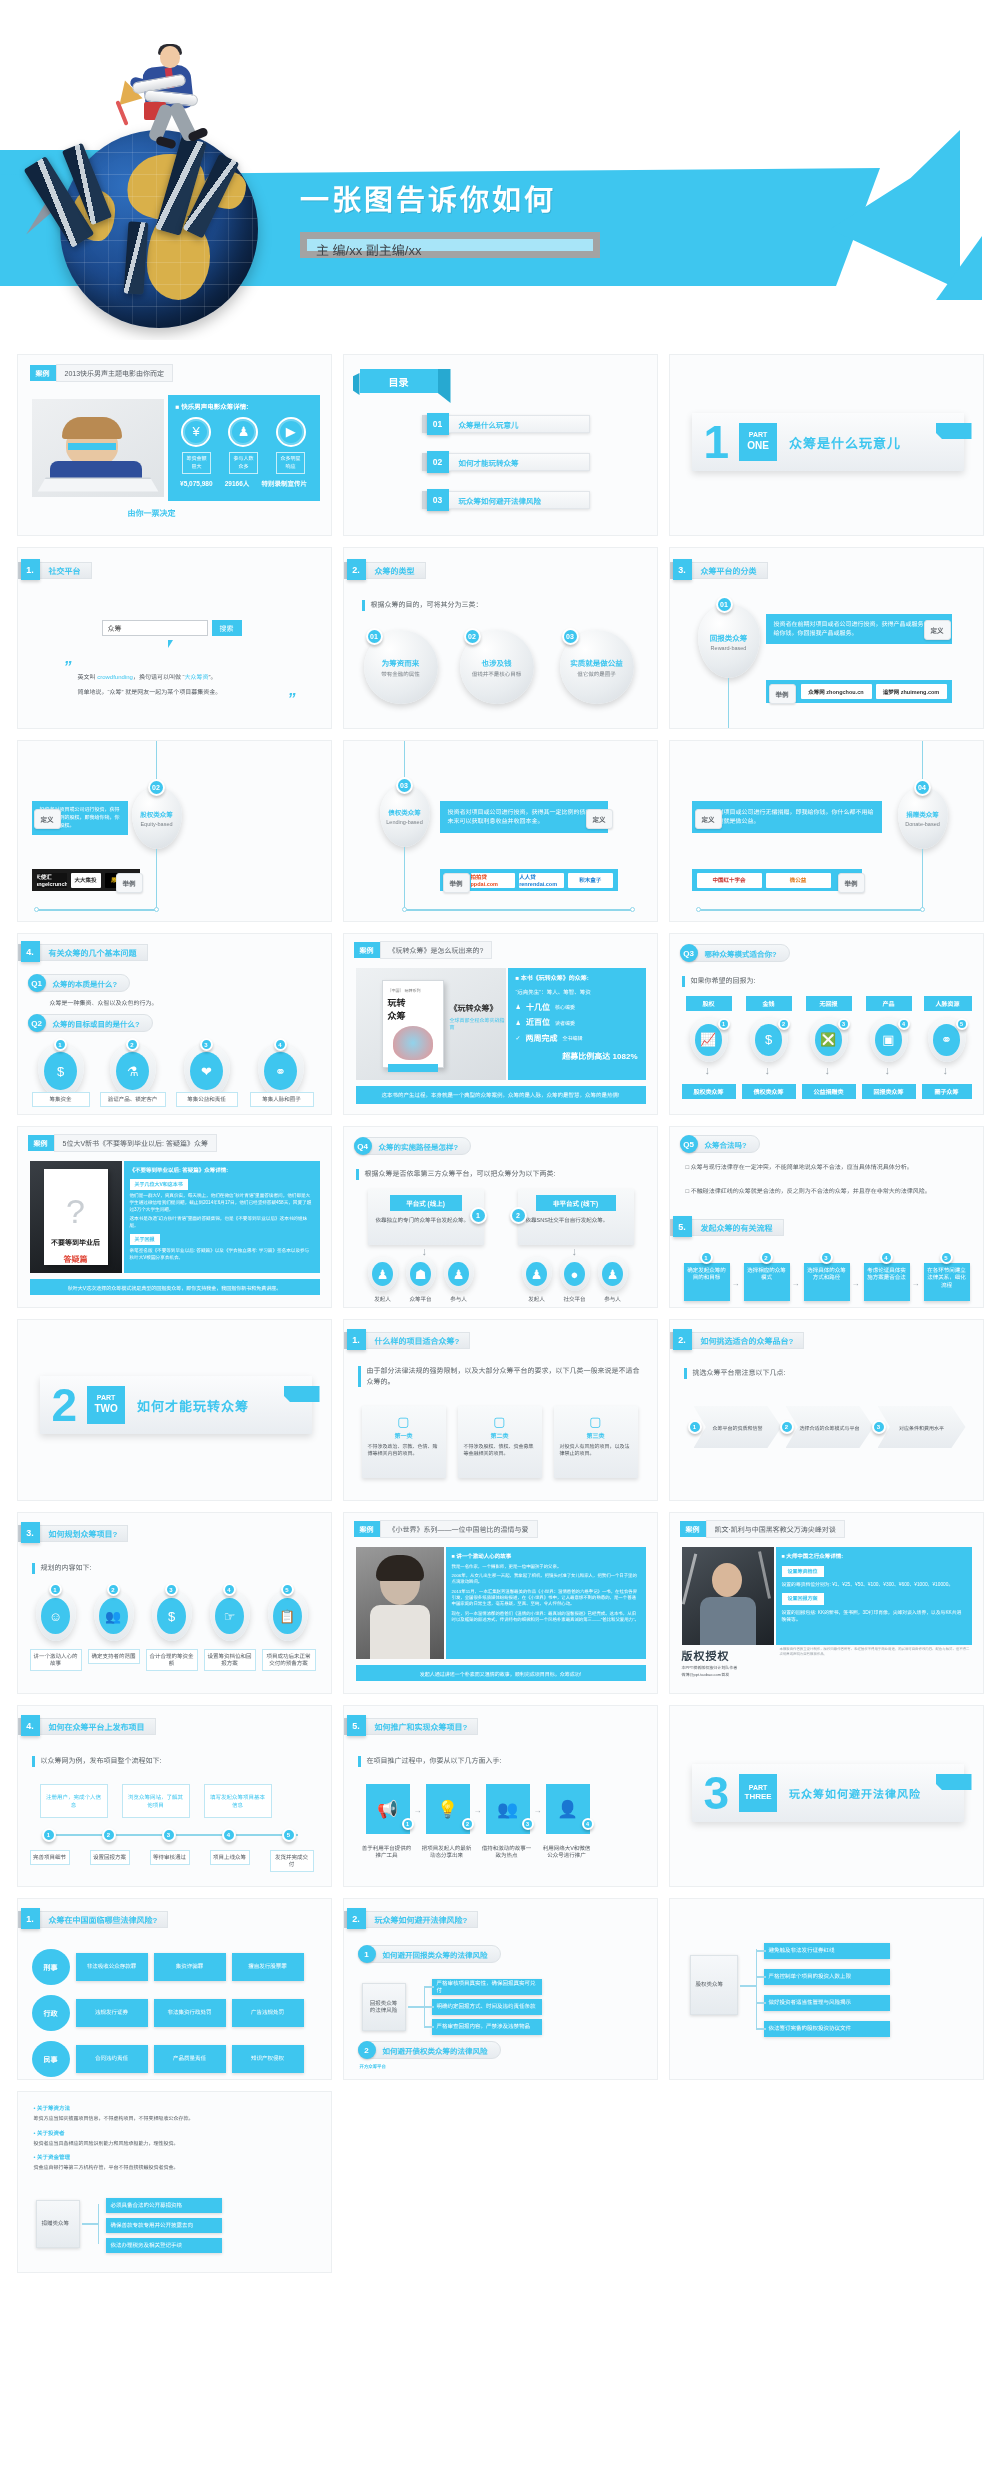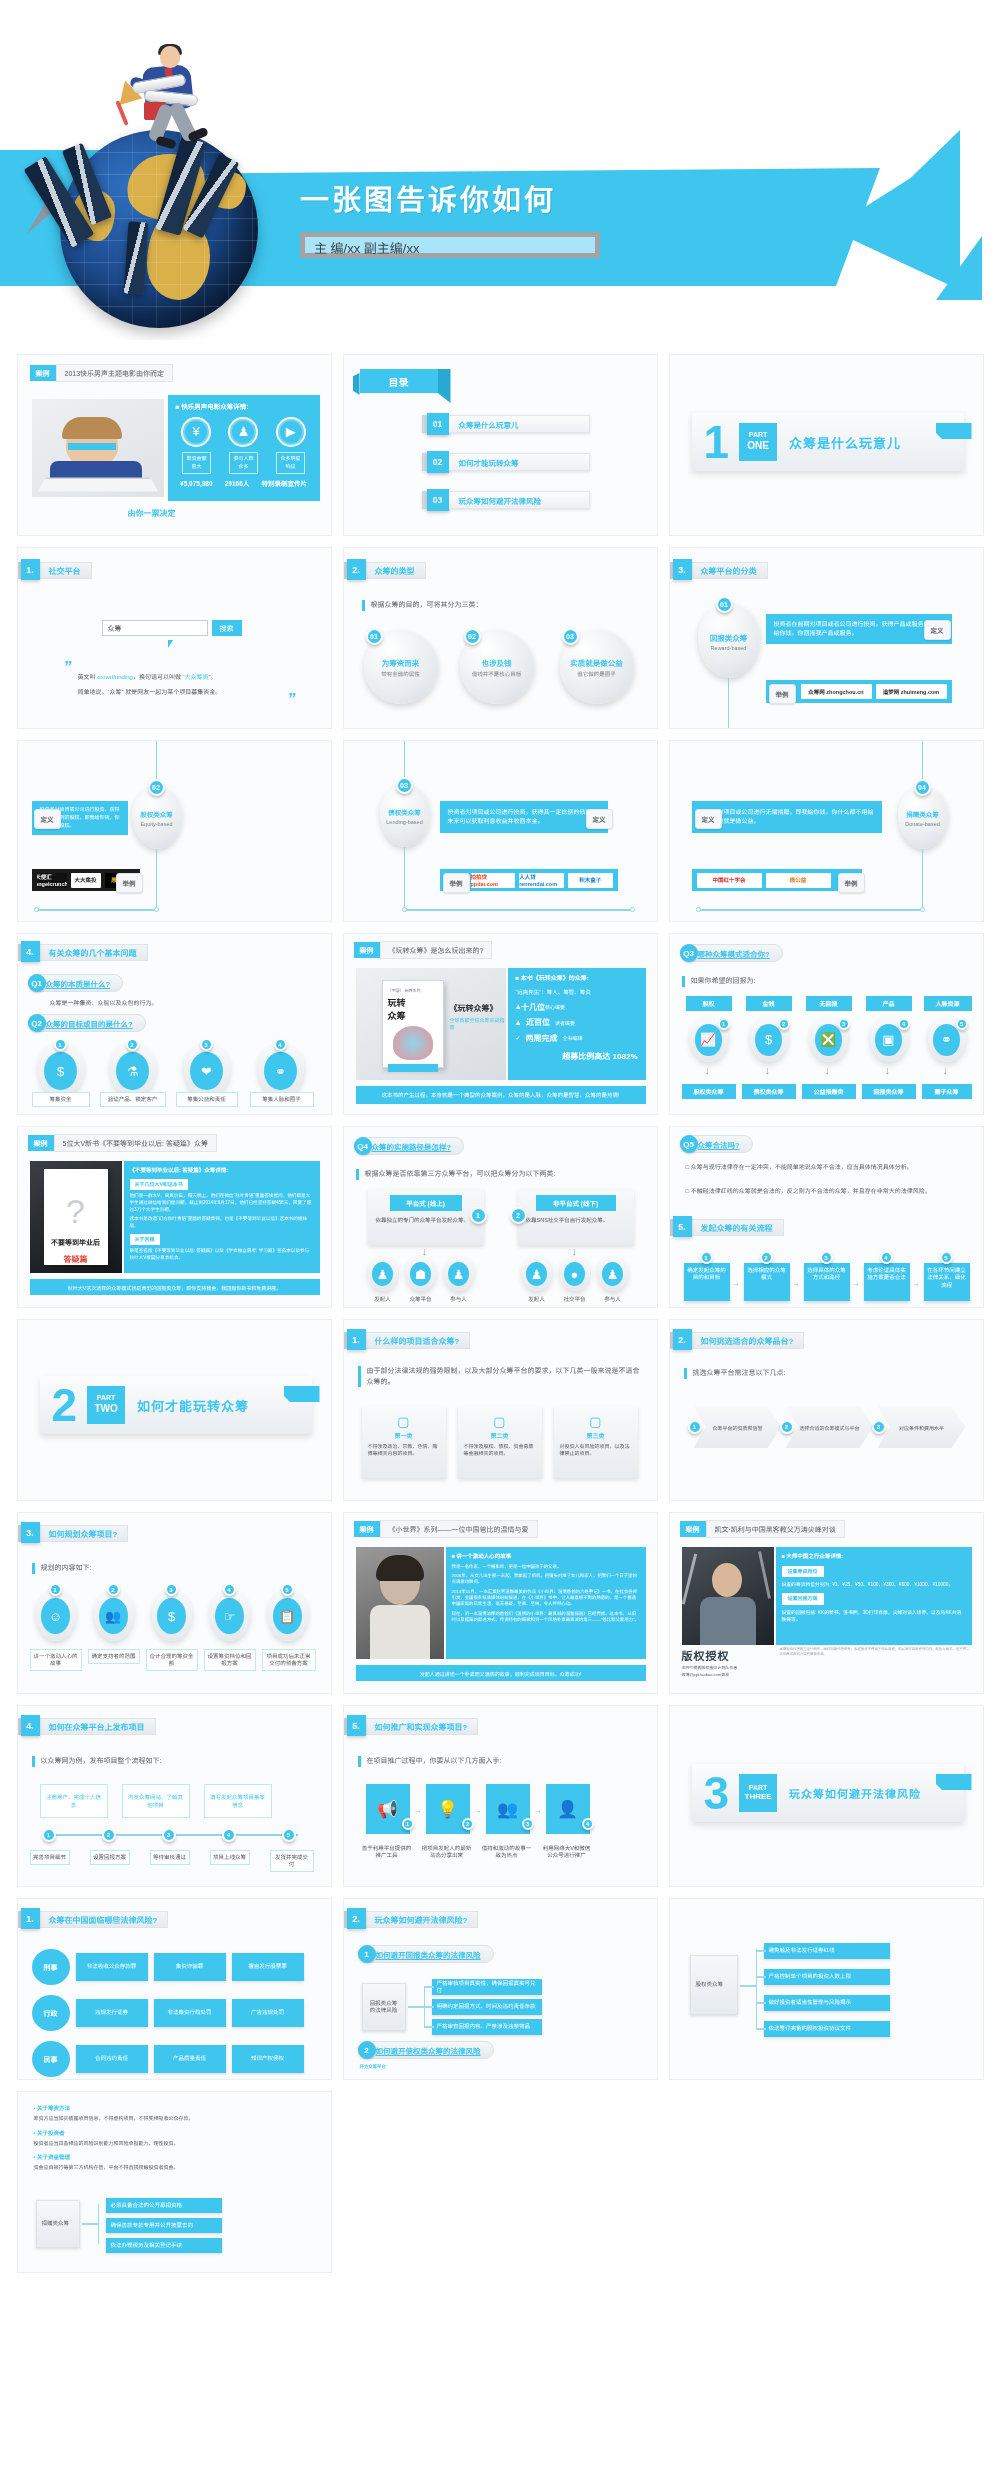--- a/index.html
+++ b/index.html
@@ -114,21 +114,21 @@
     margin-top: 4px;
     font-size: 52px; font-weight: bold; letter-spacing: 6px;
     color:#ffffff;
     text-shadow:
       -2px -2px 0 #2aa8cf, 2px -2px 0 #2aa8cf, -2px 2px 0 #2aa8cf, 2px 2px 0 #2aa8cf,
       0 4px 7px rgba(0,0,0,.22);
   }
   .credit-box {
     margin-top: 14px;
     width: 300px; height: 26px; line-height: 24px;
-    border: 5px solid #a3a3a3; background: rgba(255,255,255,.55);
+    border: 7px solid #a3a3a3; background: rgba(255,255,255,.55);
     color: #3d4349; font-size: 13px; padding: 0 9px; white-space:nowrap;
   }
 
   
   .sheet { position:relative; width:1000px; padding: 14px 0 26px 0; background:#fff; }
   .grid {
     display: grid;
     grid-template-columns: repeat(3, 315px);
     justify-content: center;
     column-gap: 11px; row-gap: 11px;
@@ -165,21 +165,21 @@
   .q-pill {
     position:absolute; display:flex; align-items:center; height:18px;
     background: linear-gradient(#f4f7f9,#e7ebef); border:1px solid #dde2e6;
     border-radius:9px; padding-right:12px; white-space:nowrap;
   }
   .q-pill .qb {
     width:18px;height:18px;border-radius:50%;background:#3ec6ef;color:#fff;
     font-size:8px;font-weight:bold;display:flex;align-items:center;justify-content:center;
     margin-left:-1px; box-shadow:0 1px 2px rgba(0,0,0,.2);
   }
-  .q-pill .qt { margin-left:0; font-size:7.5px; color:#3ec6ef; font-weight:bold;text-decoration:underline; }
+  .q-pill .qt { margin-left:7px; font-size:7.5px; color:#3ec6ef; font-weight:bold; }
 
   .lead { position:absolute; font-size:7px; color:#5b6267; padding-left:6px; border-left:3px solid #3ec6ef; line-height:1.5; }
 
   
   .part {
     position:absolute; left:22px; top:58px; width:272px; height:58px;
     background: linear-gradient(#fbfcfd,#e9edf1);
     box-shadow: 0 3px 7px rgba(0,0,0,.13);
     display:flex; align-items:center;
   }
@@ -609,21 +609,21 @@
           <div style="margin:3px 5px;font-size:9px;font-weight:bold;color:#222;">玩转<br>众筹</div>
           <div style="margin:4px auto;width:40px;height:34px;border-radius:50% 50% 40% 40%;background:radial-gradient(circle,#7ecbe8,#e87f7f);opacity:.85;"></div>
           <div style="margin:2px 5px;height:8px;background:#3ec6ef;"></div>
         </div>
         <div style="position:absolute;left:94px;top:34px;font-size:8px;font-weight:bold;color:#333;">《玩转众筹》</div>
         <div style="position:absolute;left:94px;top:48px;font-size:5px;color:#3ec6ef;">全球首部全程众筹实战指南</div>
       </div>
       <div class="bluebox" style="left:164px;top:34px;width:138px;height:112px;">
         <div style="font-weight:bold;font-size:6px;">■ <span>本书《玩转众筹》的众筹:</span></div>
         <div style="margin-top:5px;font-size:5.5px;">“远离先生”：筹人、筹智、筹资</div>
-        <div style="margin-top:5px;display:flex;align-items:center;">
+        <div style="margin-top:5px;display:flex;align-items:center;gap:5px;">
             <span>♟</span>
             <b style="font-size:8px;">十几位</b>
             <span style="font-size:5px;">核心编委</span>
           </div>
         <div style="margin-top:3px;display:flex;align-items:center;gap:5px;">
             <span>♟</span>
             <b style="font-size:8px;">近百位</b>
             <span style="font-size:5px;">读者编委</span>
           </div>
         <div style="margin-top:3px;display:flex;align-items:center;gap:5px;">

